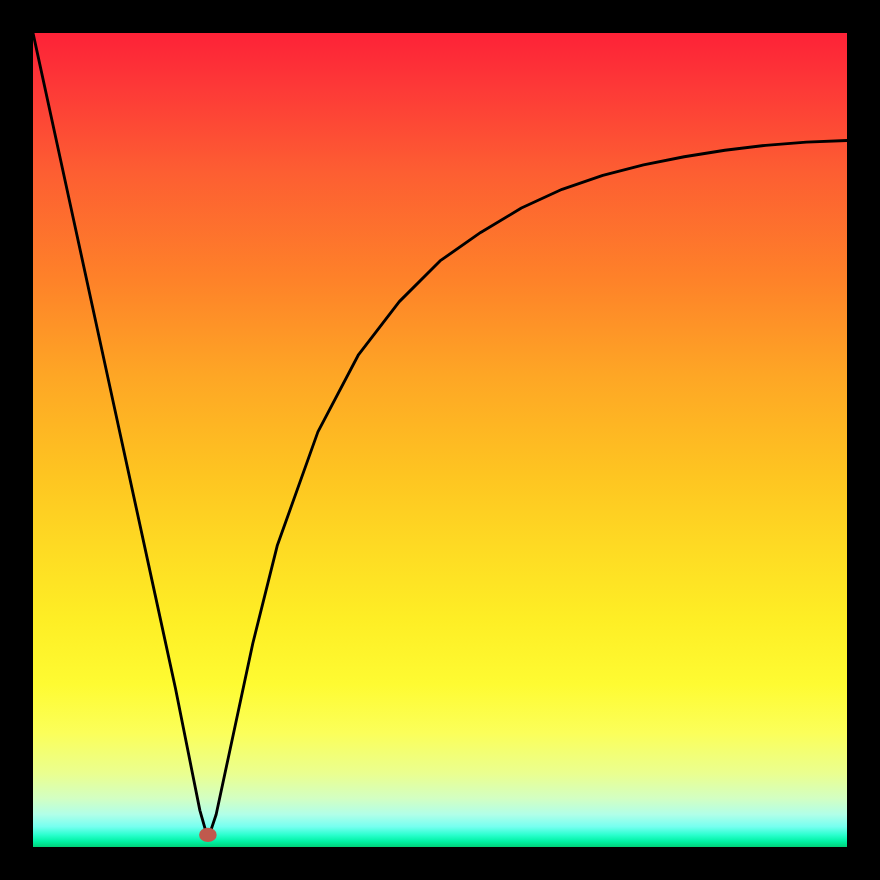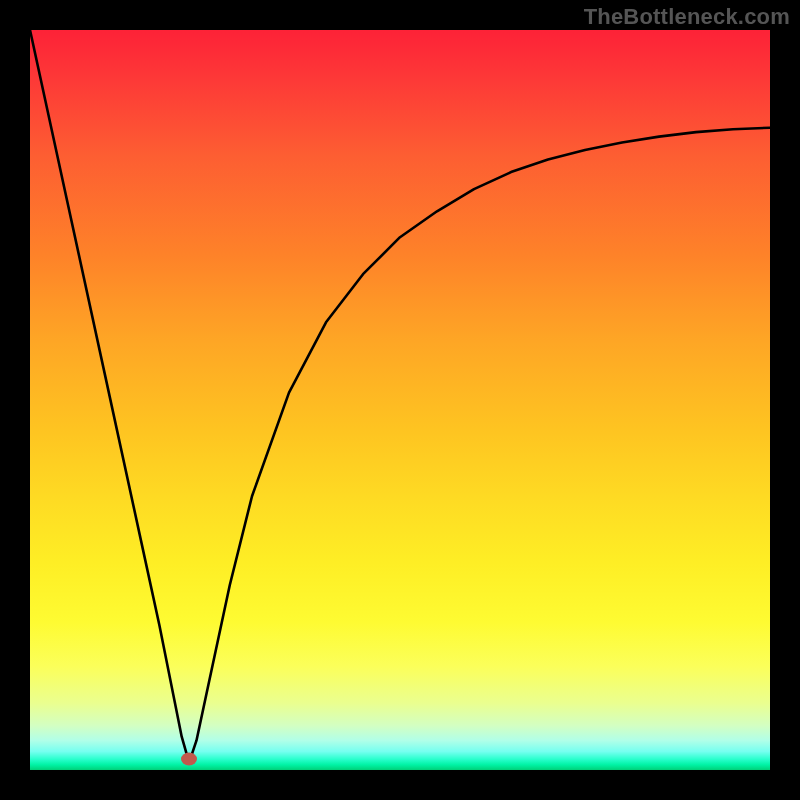--- a/index.html
+++ b/index.html
@@ -72,21 +72,20 @@
     border-radius: 50% / 50%;
     background: #c0594d;
     transform: translate(-50%, -50%);
     z-index: 5;
   }
 </style>
 </head>
 <body>
 
 <div class="frame">
-  <div class="watermark">TheBottleneck.com</div>
 
   <div class="plot-area">
     <div class="gradient"></div>
 
     <svg class="curve" viewBox="0 0 740 740" preserveAspectRatio="none">
       <path id="curve-path" fill="none" stroke="#000" stroke-width="2.6" stroke-linejoin="round" stroke-linecap="round" d="M0.0 0.0 L37.0 170.2 L74.0 340.4 L111.0 510.6 L129.5 595.7 L144.3 669.7 L151.7 706.7 L159.1 732.6 L166.5 710.4 L177.6 658.6 L199.8 555.0 L222.0 466.2 L259.0 362.6 L296.0 292.3 L333.0 244.2 L370.0 207.2 L407.0 181.3 L444.0 159.1 L481.0 142.1 L518.0 129.5 L555.0 119.9 L592.0 112.5 L629.0 106.6 L666.0 102.1 L703.0 99.2 L740.0 97.7"></path>
     </svg>
 
     <div id="marker-dot" class="dot" style="left: 159.1px; top: 728.9px; background: rgb(192, 89, 77);"></div>
   </div>

